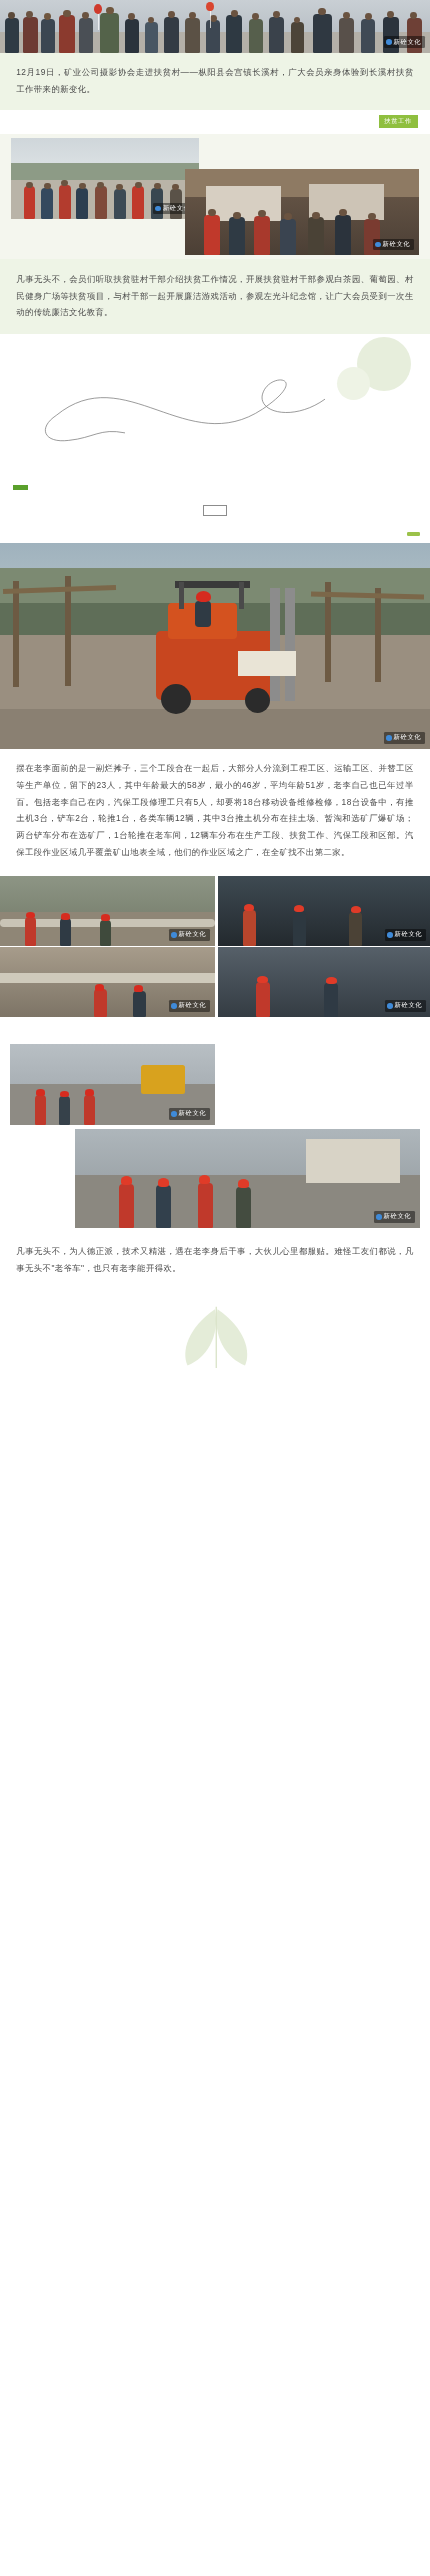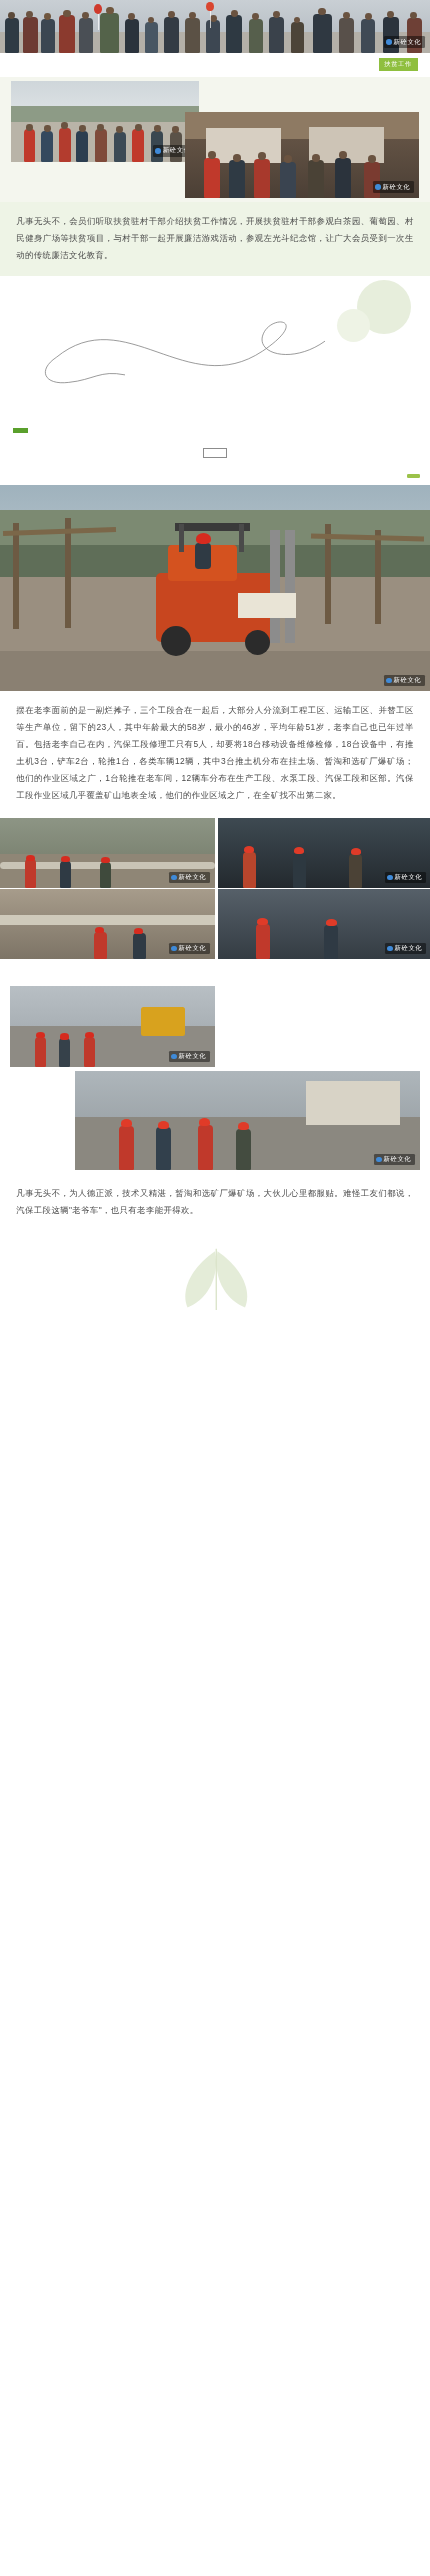--- a/index.html
+++ b/index.html
@@ -228,20 +228,23 @@
 
       <div class="balloon" style="left:94px;top:3.8px;width:8.1px;height:10px;background:#cf3a2c;"></div>
       <div class="balloon" style="left:206px;top:1.9px;width:7.5px;height:9.4px;background:#d9452f;"></div>
     </div>
     <div class="wm">
       <span class="dot"></span>
       <span>新砼文化</span>
     </div>
   </div>
 
+  <div class="block-green">
+    <div class="para">12月19日，矿业公司摄影协会走进扶贫村——枞阳县会宫镇长溪村，广大会员亲身体验到长溪村扶贫工作带来的新变化。</div>
+  </div>
 
   <div class="col-tag-row" style="text-align:right;padding-right:12.5px;padding-left:0;">
     <span class="mini-tag">扶贫工作</span>
   </div>
 
   <div class="photo-pair" style="height:125px;background:#f4f6ee;">
 
     <div class="photo" style="position:absolute;left:11.3px;top:3.8px;width:188px;height:81px;">
       <div class="sky" style="top:0;height:39px;background:linear-gradient(#cfd6da,#dfe4e6);"></div>
       <div class="ground" style="height:43px;background:#b9b4a8;"></div>
@@ -356,21 +359,21 @@
 
       <div style="position:absolute;left:188px;top:123px;font-size:10px;color:#ffffff;letter-spacing:1.3px;font-weight:bold;"></div>
     </div>
     <div class="wm">
       <span class="dot"></span>
       <span>新砼文化</span>
     </div>
   </div>
 
   <div class="block-white">
-    <div class="para">摆在老李面前的是一副烂摊子，三个工段合在一起后，大部分人分流到工程工区、运输工区、并替工区等生产单位，留下的23人，其中年龄最大的58岁，最小的46岁，平均年龄51岁，老李自己也已年过半百。包括老李自己在内，汽保工段修理工只有5人，却要将18台移动设备维修检修，18台设备中，有推土机3台，铲车2台，轮推1台，各类车辆12辆，其中3台推土机分布在挂土场、暂淘和选矿厂爆矿场；他们的作业区域之广，1台轮推在老车间，12辆车分布在生产工段、水泵工段、汽保工段和区部。汽保工段作业区域几乎覆盖矿山地表全域，他们的作业区域之广，在全矿找不出第二家。</div>
+    <div class="para">摆在老李面前的是一副烂摊子，三个工段合在一起后，大部分人分流到工程工区、运输工区、并替工区等生产单位，留下的23人，其中年龄最大的58岁，最小的46岁，平均年龄51岁，老李自己也已年过半百。包括老李自己在内，汽保工段修理工只有5人，却要将18台移动设备维修检修，18台设备中，有推土机3台，铲车2台，轮推1台，各类车辆12辆，其中3台推土机分布在挂土场、暂淘和选矿厂爆矿场；两台铲车分布在选矿厂，1台轮推在老车间，12辆车分布在生产工段、扶贫工作、汽保工段和区部。汽保工段作业区域几乎覆盖矿山地表全域，他们的作业区域之广，在全矿找不出第二家。</div>
     <div class="para" style="margin-top:2.5px;"></div>
   </div>
 
   <div class="photo-pair" style="height:144px;">
     <div class="photo" style="position:absolute;left:0;top:0;width:215px;height:70px;">
       <div style="position:absolute;inset:0;background:linear-gradient(#8d9585,#6f7663);"></div>
       <div style="position:absolute;left:0;bottom:0;width:100%;height:34px;background:#8f8676;"></div>
       <div style="position:absolute;left:0;bottom:19px;width:100%;height:7.5px;background:#c9c4b6;border-radius:3.8px;"></div>
       <div class="person" style="left:25px;width:11.3px;height:29px;background:#c0392b;"></div>
       <div class="helmet" style="left:26px;bottom:27.5px;width:8.8px;height:6.3px;background:#d62b1f;"></div>
@@ -454,21 +457,21 @@
       <div class="person" style="left:161px;width:15px;height:41px;background:#444c40;"></div>
       <div class="helmet" style="left:163px;bottom:40px;width:11.3px;height:8.1px;background:#e03b28;"></div>
       <div class="wm">
         <span class="dot"></span>
         <span>新砼文化</span>
       </div>
     </div>
   </div>
 
   <div class="block-white">
-    <div class="para">凡事无头不，为人德正派，技术又精湛，暂淘和选矿厂爆矿场，大伙儿心里都服贴。难怪工友们都说，汽保工段这辆"老爷车"，也只有老李能开得欢。</div>
+    <div class="para">凡事无头不，为人德正派，技术又精湛，遇在老李身后干事，大伙儿心里都服贴。难怪工友们都说，凡事无头不"老爷车"，也只有老李能开得欢。</div>
     <div class="para" style="margin-top:8.8px;"></div>
   </div>
 
   <div class="leaf-area">
     <svg width="430" height="75" viewBox="0 0 688 120">
       <g fill="#e4ecd8">
         <path d="M344 18 C300 48 290 86 300 108 C330 96 352 62 344 18 Z"></path>
         <path d="M348 18 C392 48 402 86 392 108 C362 96 340 62 348 18 Z"></path>
       </g>
       <line x1="346" y1="14" x2="346" y2="112" stroke="#d7e2c5" stroke-width="2"></line>

